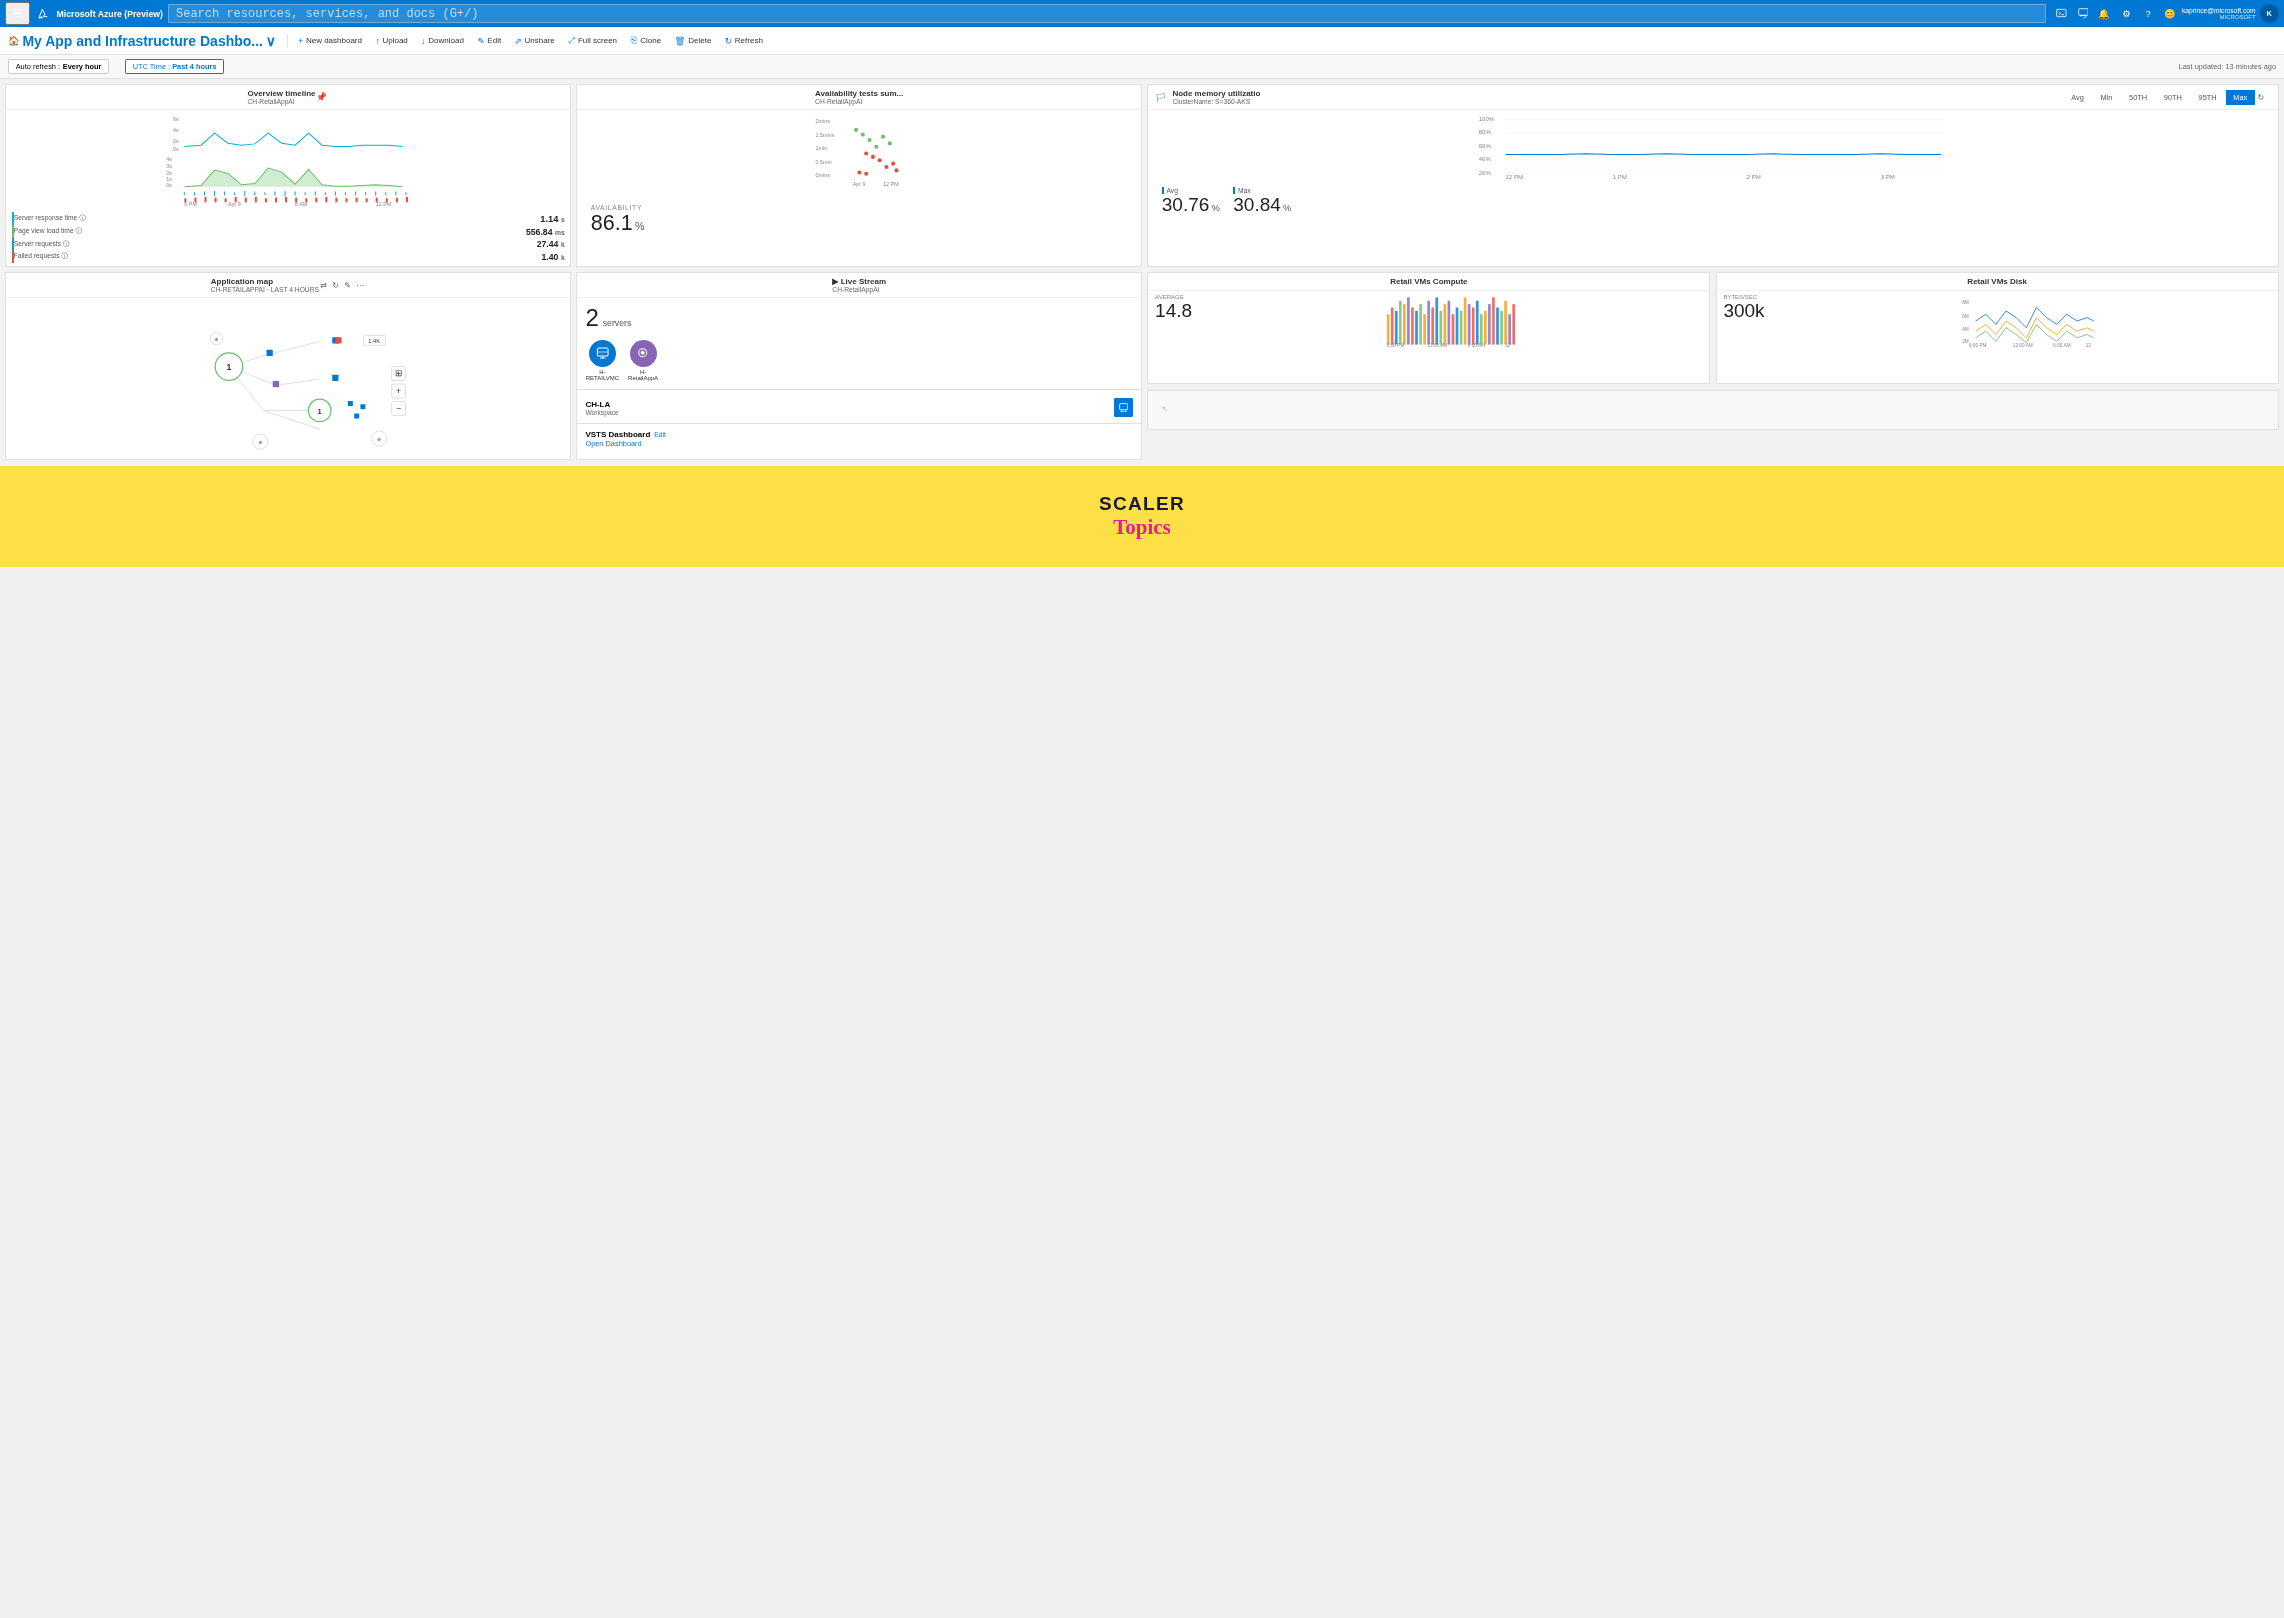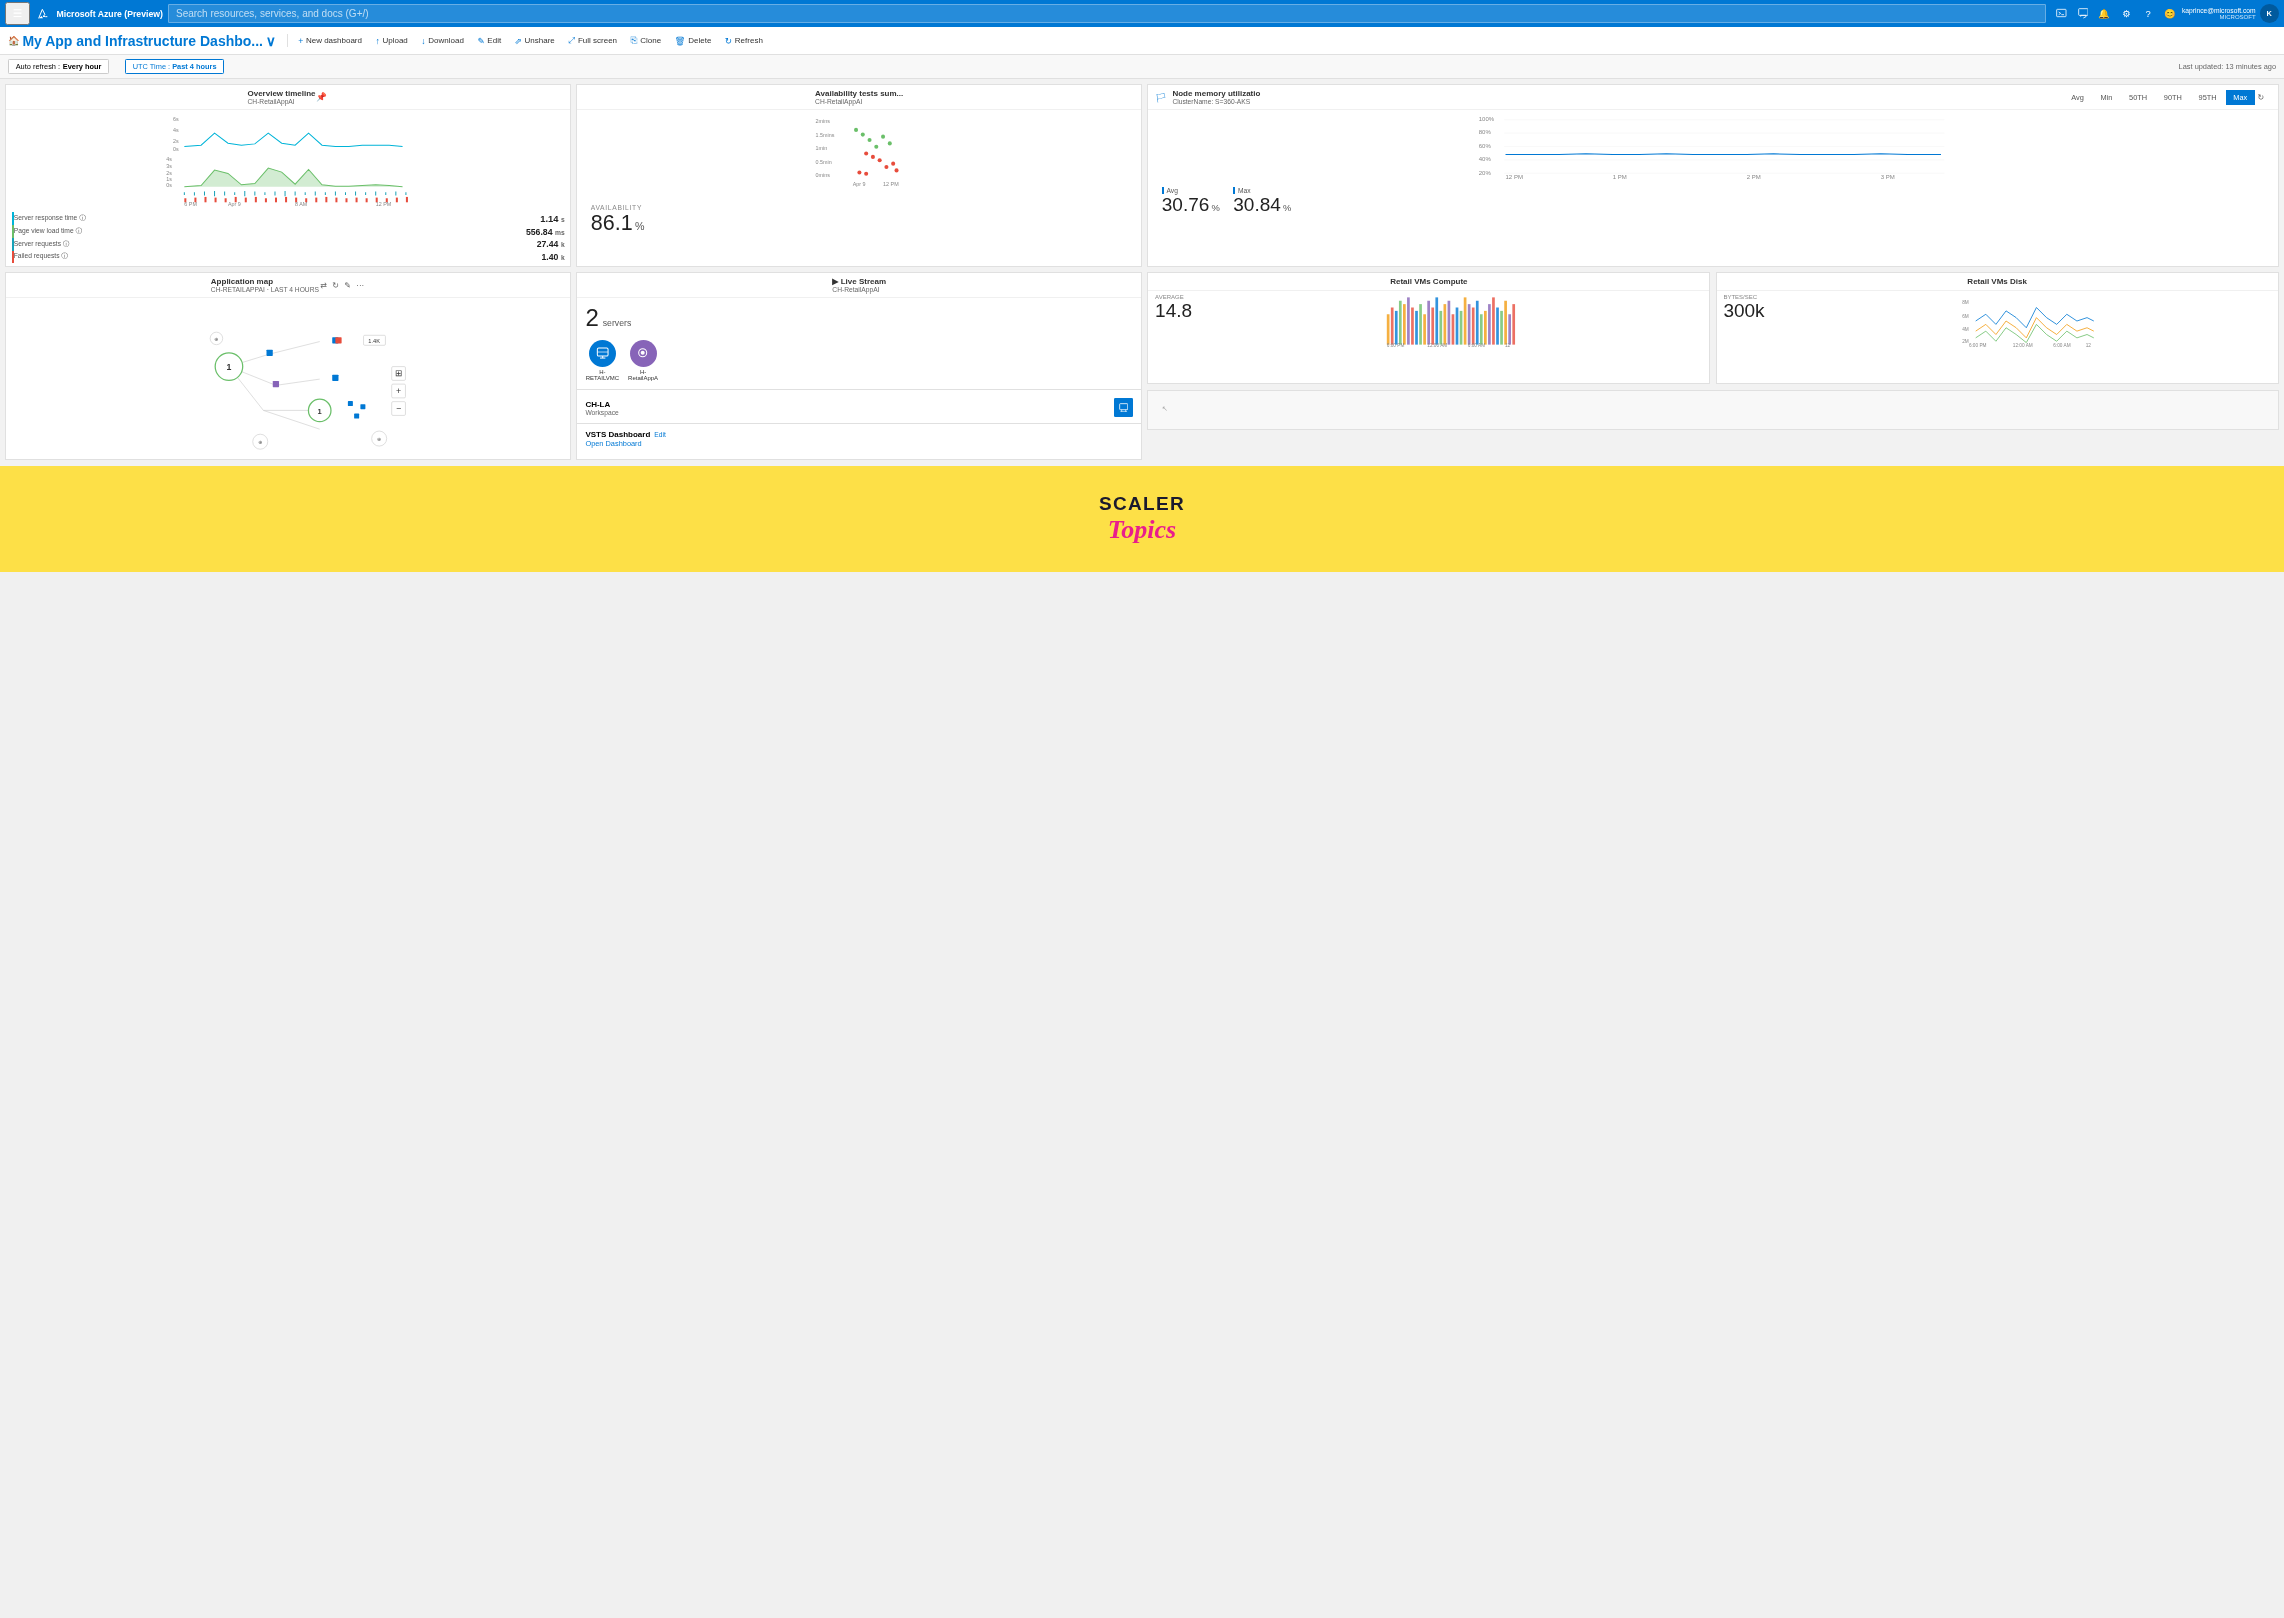--- a/index.html
+++ b/index.html
@@ -17,21 +17,22 @@
     .nav-hamburger { color: white; font-size: 10.7px; cursor: pointer; padding: 2.7px 5.4px; }
     .nav-brand { color: white; font-weight: 700; font-size: 8.7px; white-space: nowrap; }
     .nav-search {
       flex: 1;
       background: rgba(255,255,255,0.15);
       border: 0.7px solid rgba(255,255,255,0.3);
       border-radius: 1.3px;
       height: 19px;
       padding: 0 6.7px;
       color: white;
-      font-size: 10px;
+      font-size: 12px;
+      font-family: Liberation Mono, monospace;
     }
     .nav-search::placeholder { color: rgba(255,255,255,0.7); }
     .nav-icons { display: flex; align-items: center; gap: 2.7px; margin-left: auto; }
     .nav-icon-btn {
       color: white; background: none; border: none; cursor: pointer;
       width: 19px; height: 19px; display: flex; align-items: center; justify-content: center;
       font-size: 9.4px; border-radius: 1.3px;
     }
     .nav-user { display: flex; align-items: center; gap: 4px; color: white; font-size: 7.4px; }
     .nav-avatar {
@@ -154,21 +155,21 @@
     }
     .server-icon.blue { background: #0078d4; color: white; }
     .server-icon.purple { background: #8764b8; color: white; }
 
     
     .branding {
       display: flex; flex-direction: column; align-items: center; justify-content: flex-end;
       padding: 27px 27px; background: #fde047;
     }
     .branding-scaler { font-size: 19px; font-weight: 900; color: #1a1a2e; letter-spacing: 1.3px; }
-    .branding-topics { font-size: 26px; font-weight: 700; color: #e91e8c; font-style: italic; font-family: Georgia, serif; }
+    .branding-topics { font-size: 21px; font-weight: 700; color: #e91e8c; font-family: Georgia, serif; }
 
     
     .top-widgets {
       display: grid;
       grid-template-columns: 262px 81px 1fr;
       gap: 5.4px;
       padding: 5.4px;
     }
 
     

